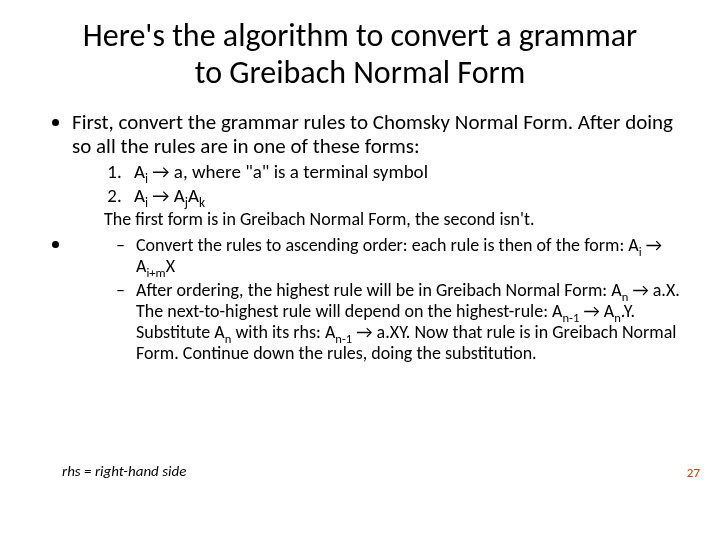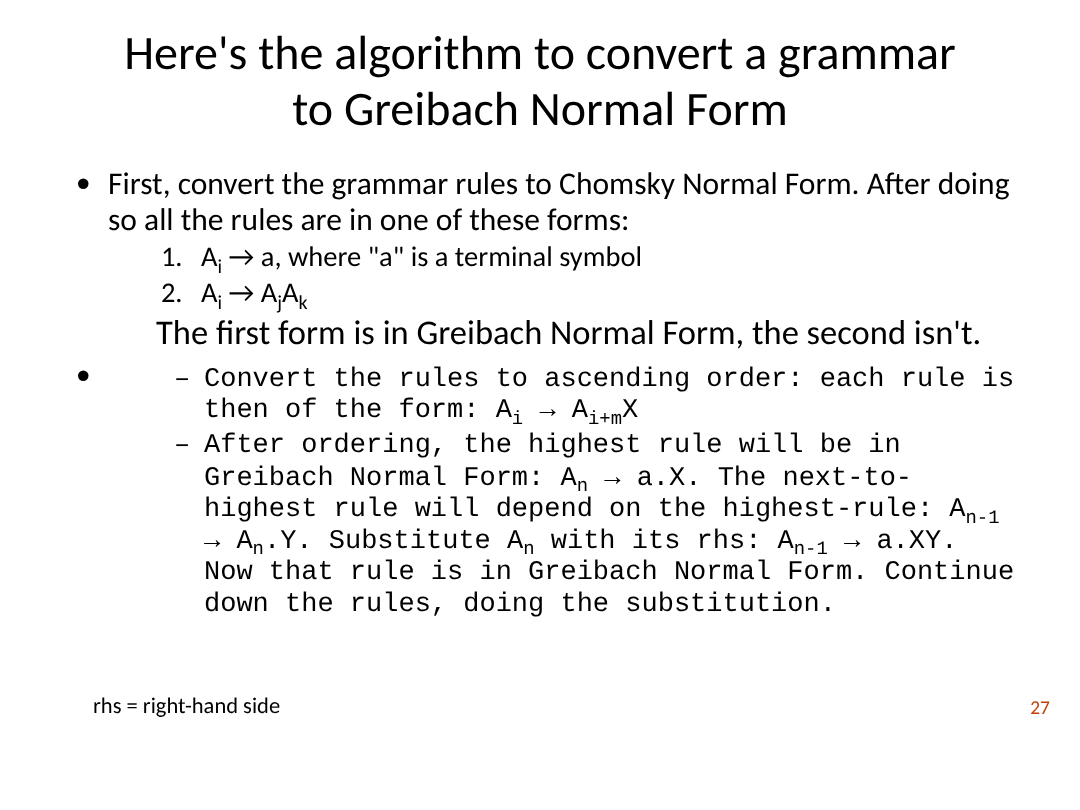--- a/index.html
+++ b/index.html
@@ -39,31 +39,30 @@
   ol.forms {
     margin: 2px 0 2px 28px;
     padding: 0 0 0 26px;
     font-size: 19px;
     line-height: 1.25;
   }
   ol.forms li {
     padding-left: 8px;
   }
   .midnote {
-    font-size: 23px;
+    font-size: 18px;
     margin: 0 0 0 32px;
     line-height: 1.15;
   }
   ul.dash {
     list-style: none;
     margin: 2px 0 0 28px;
     padding: 0 0 0 22px;
     font-size: 18px;
     line-height: 1.18;
-    font-family: Liberation Mono, monospace;
   }
   ul.dash > li {
     position: relative;
     padding-left: 14px;
     margin-bottom: 2px;
   }
   ul.dash > li::before {
     content: "–";
     position: absolute;
     left: -6px;
@@ -72,20 +71,21 @@
     vertical-align: sub;
     font-size: 0.7em;
     line-height: 0;
   }
   .footnote {
     position: absolute;
     left: 62px;
     bottom: 20px;
     font-size: 15px;
     color: #000;
+    font-style: italic;
   }
   .pagenum {
     position: absolute;
     right: 20px;
     bottom: 20px;
     font-size: 13px;
     color: #c2410c;
   }
 </style>
 </head>

